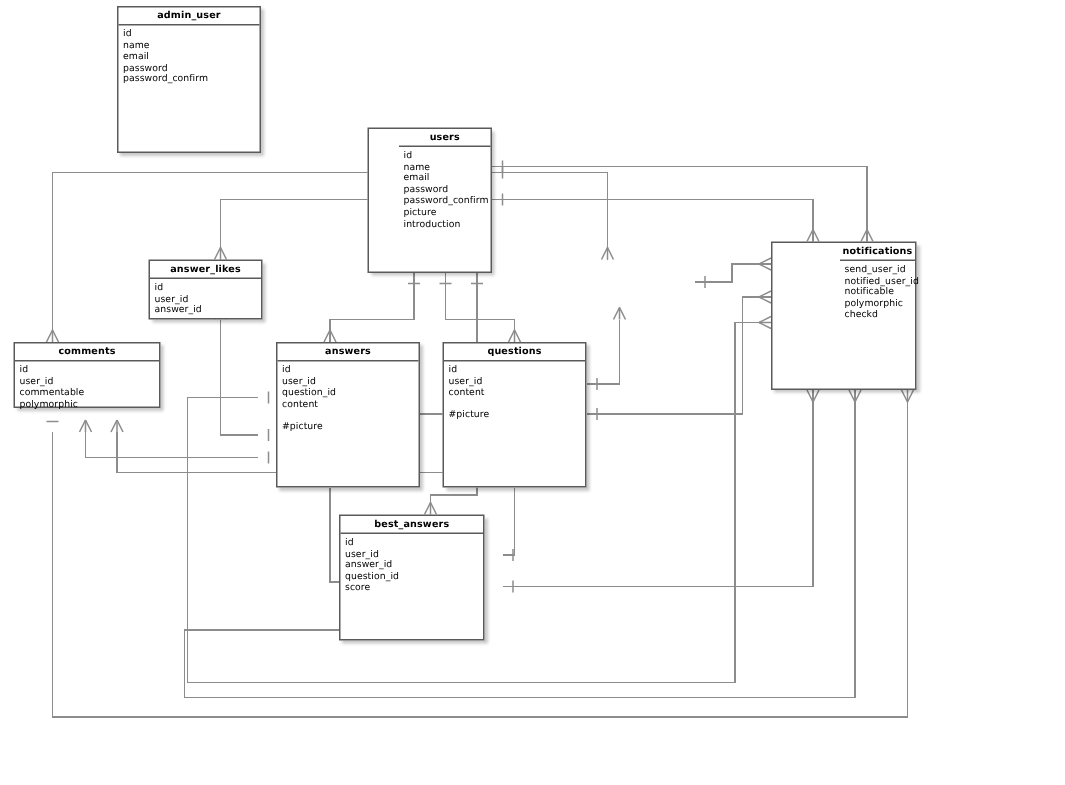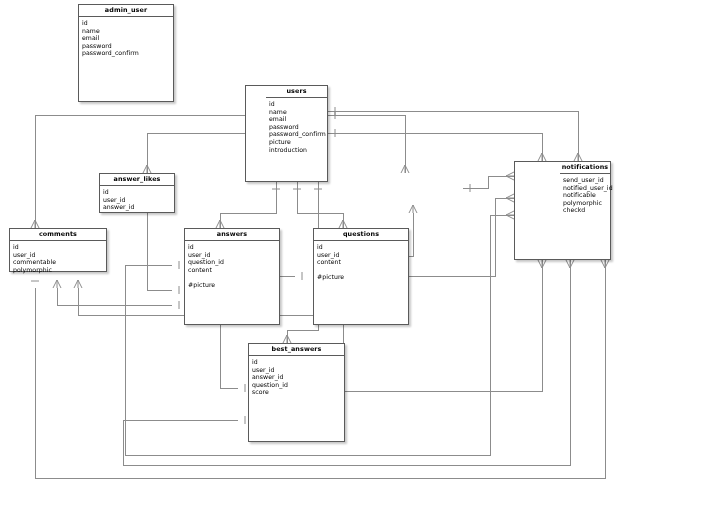--- a/index.html
+++ b/index.html
@@ -263,31 +263,31 @@
       <div class="entity-header">answers</div>
       <div class="entity-body">
         <div class="field">id</div>
         <div class="field">user_id</div>
         <div class="field">question_id</div>
         <div class="field">content</div>
         <div class="field spacer">&nbsp;</div>
         <div class="field">#picture</div>
       </div>
     </div>
-    <div class="entity" style="left: 295px; top: 228px; width: 96px; height: 97px; border-color: rgb(90, 90, 90); margin-left: 18px;">
+    <div class="entity" style="left: 295px; top: 228px; width: 96px; height: 97px; border-color: rgb(90, 90, 90);">
       <div class="entity-header">questions</div>
       <div class="entity-body">
         <div class="field">id</div>
         <div class="field">user_id</div>
         <div class="field">content</div>
         <div class="field spacer">&nbsp;</div>
         <div class="field">#picture</div>
       </div>
     </div>
-    <div class="entity" style="left: 248px; top: 343px; width: 97px; height: 99px; border-color: rgb(90, 90, 90);">
+    <div class="entity" style="left: 226px; top: 343px; width: 97px; height: 84px; border-color: rgb(90, 90, 90);">
       <div class="entity-header">best_answers</div>
       <div class="entity-body">
         <div class="field">id</div>
         <div class="field">user_id</div>
         <div class="field">answer_id</div>
         <div class="field">question_id</div>
         <div class="field">score</div>
       </div>
     </div>
   </div>

